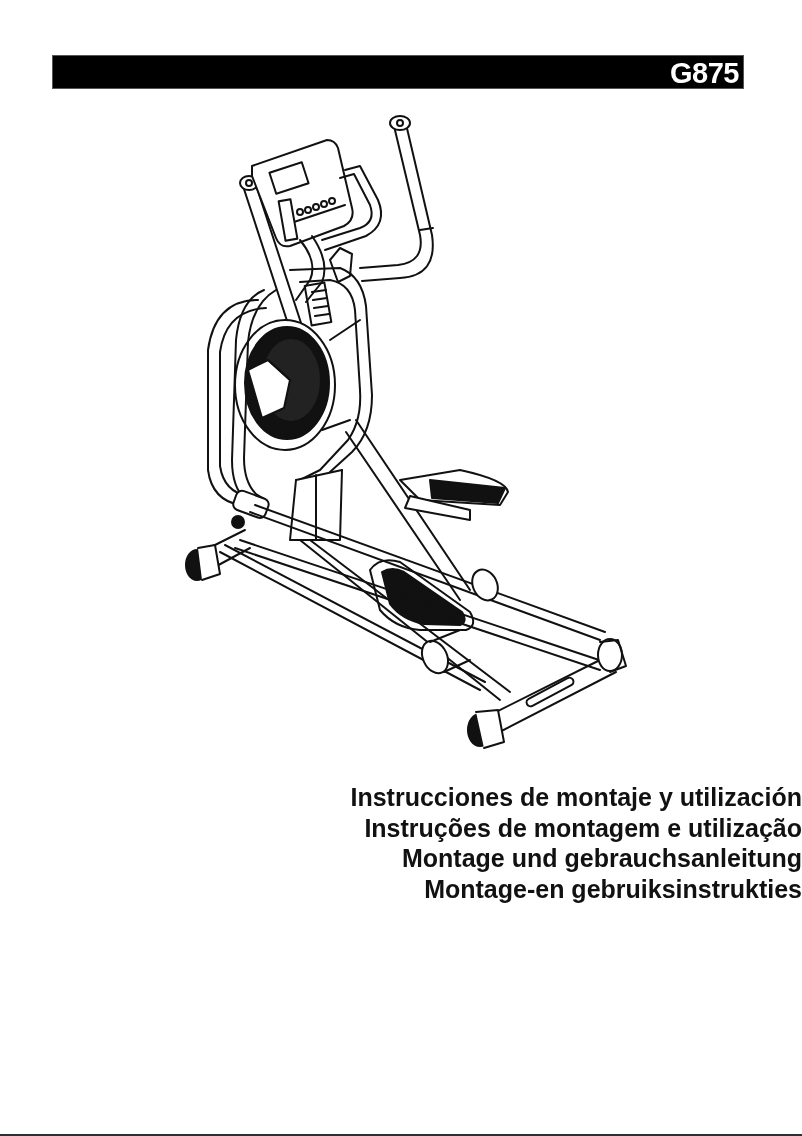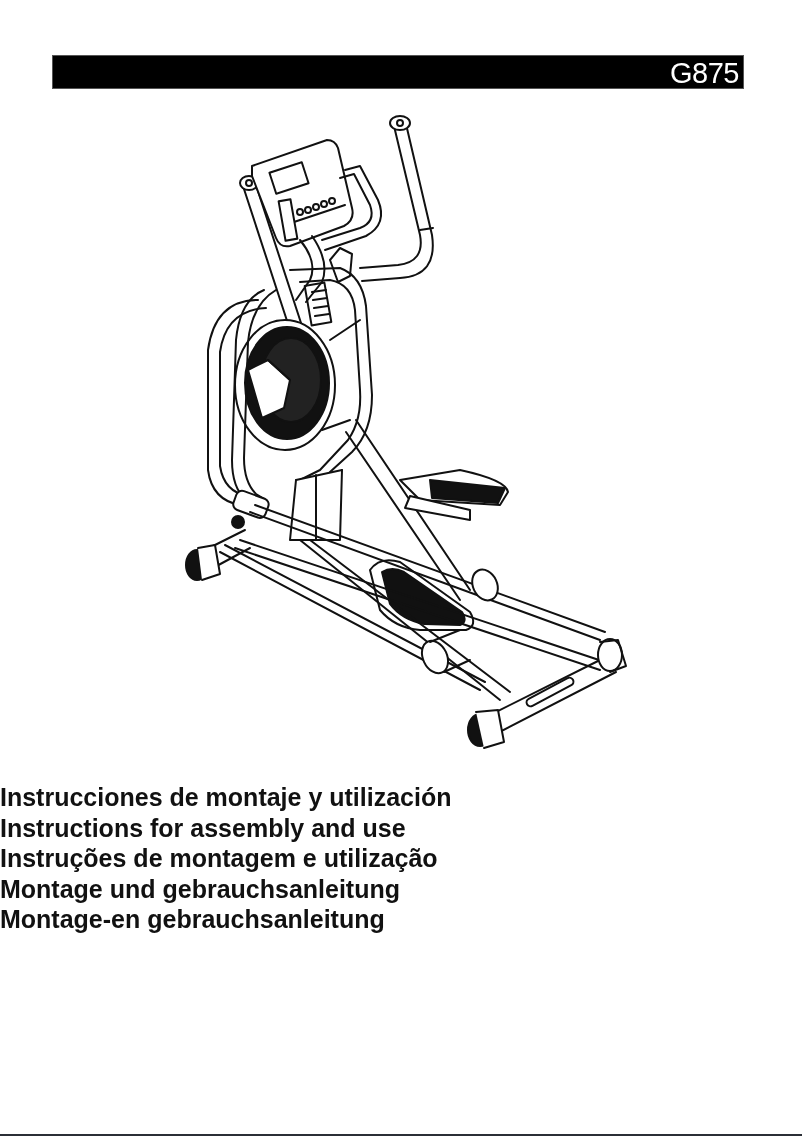--- a/index.html
+++ b/index.html
@@ -1,20 +1,20 @@
 <!DOCTYPE html>
 <html><head>
   <meta charset="utf-8">
   <style>
     html, body { margin: 0; padding: 0; background: #ffffff; }
     body { width: 802px; height: 1136px; position: relative; overflow: hidden; font-family: "Liberation Sans", sans-serif; }
     .header-bar { position: absolute; left: 52px; top: 55px; width: 692px; height: 34px; background: #000; border: 1px solid #555; box-sizing: border-box; }
-    .model { position: absolute; right: 4px; top: 0; height: 32px; line-height: 34px; color: #fff; font-weight: normal; font-size: 29px; letter-spacing: -0.5px; font-family: "Liberation Sans", sans-serif; }
+    .model { position: absolute; right: 4px; top: 0; height: 32px; line-height: 34px; color: #fff; font-weight: bold; font-size: 29px; letter-spacing: -0.5px; font-family: "Liberation Sans", sans-serif; }
     .illustration { position: absolute; left: 170px; top: 110px; width: 470px; height: 650px; }
-    .titles { position: absolute; left: 0; top: 782px; width: 802px; text-align: left; }
+    .titles { position: absolute; left: 0; top: 782px; width: 802px; text-align: right; }
     .titles div { font-weight: bold; font-size: 25px; line-height: 30.5px; color: #111; font-family: "Liberation Sans", sans-serif; }
     .bottom-rule { position: absolute; left: 0; bottom: 0; width: 802px; height: 2px; background: #2b2f36; }
   </style>
 </head>
 <body>
 
 <div class="header-bar">
   <span class="model">G875</span>
 </div>
 
@@ -131,19 +131,18 @@
     <path d="M195 555 L245 530"></path>
     <path d="M200 575 L250 548"></path>
     <ellipse cx="197" cy="565" rx="11" ry="15" fill="#111"></ellipse>
     <path d="M198 548 L215 545 L220 574 L202 580" fill="#fff"></path>
     <circle cx="238" cy="522" r="6" fill="#111"></circle>
   </g>
 </svg>
 
 <div class="titles">
   <div>Instrucciones de montaje y utilización</div>
-  <div>Instructions for assembly and use</div>
   <div>Instruções de montagem e utilização</div>
   <div>Montage und gebrauchsanleitung</div>
-  <div>Montage-en gebrauchsanleitung</div>
+  <div>Montage-en gebruiksinstrukties</div>
 </div>
 
 <div class="bottom-rule"></div>
 
 </body></html>

